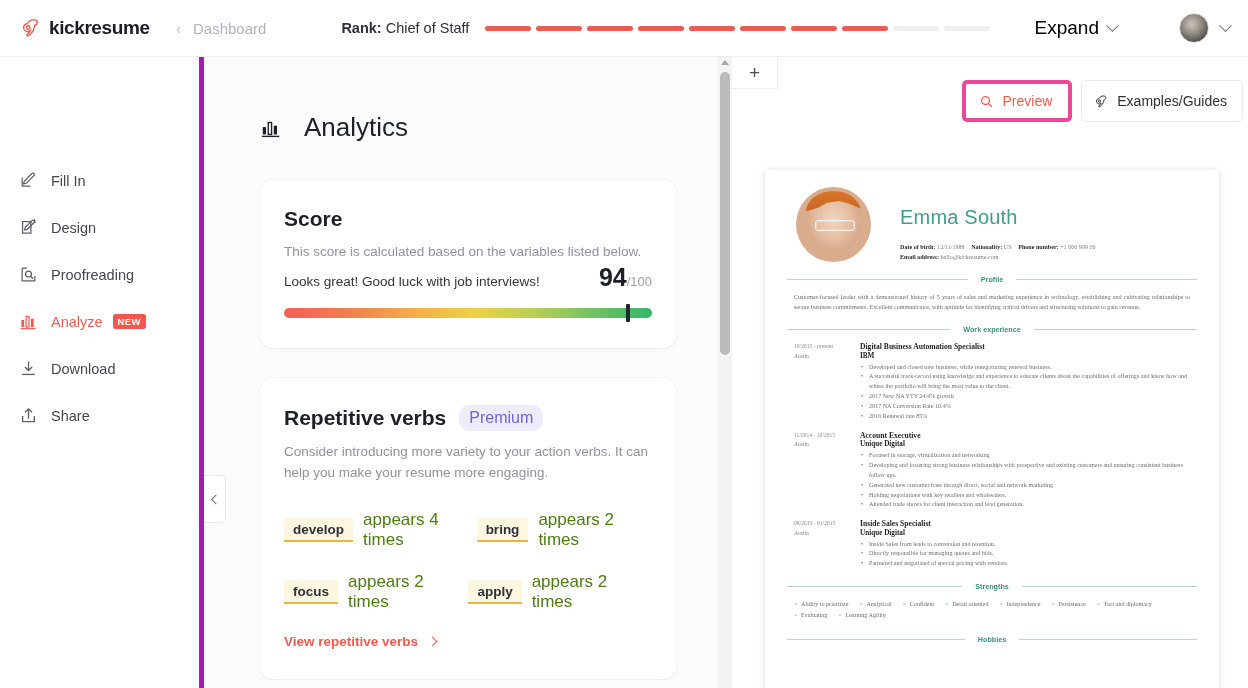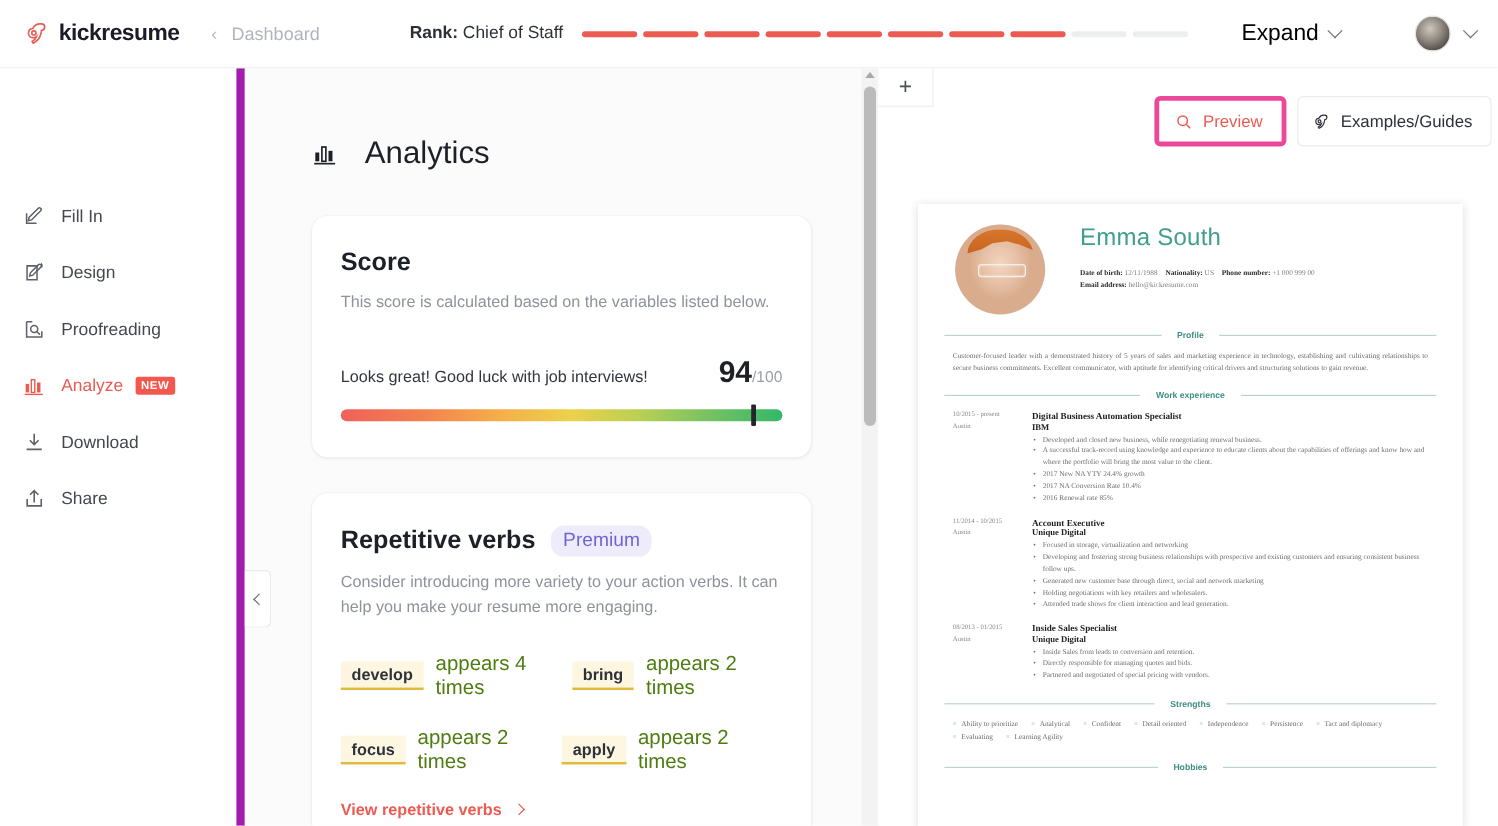--- a/index.html
+++ b/index.html
@@ -42,21 +42,21 @@
     background: radial-gradient(circle at 42% 36%, #cfc7bd 0%, #8e8880 42%, #5d5852 70%, #3d3a36 100%);
     border: 1px solid #e2e2e2;
   }
   .avatar-chev { margin-left: 12px; width: 9px; height: 9px; border-right: 1.6px solid #70747c; border-bottom: 1.6px solid #70747c; transform: rotate(45deg) translate(-2px,-2px); }
 
   
   .sidebar {
     position: absolute; top: 57px; left: 0;
     width: 204px; height: 631px;
     background: #ffffff;
-    border-right: 7px solid #a21caf;
+    border-right: 5px solid #a21caf;
     padding-top: 100px;
   }
   .nav-item { display:flex; align-items:center; height: 47px; padding-left: 19px; cursor: pointer; }
   .nav-icon { width: 19px; height: 19px; margin-right: 13px; flex: none; color: #5e6169; }
   .nav-label { font-size: 14.5px; color: #44474f; }
   .nav-item.active .nav-label { color: #ec5b52; }
   .nav-item.active .nav-icon { color: #ec5b52; }
   .badge-new {
     margin-left: 10px; background: #f2584e; color:#fff;
     font-size: 9.5px; font-weight: bold; letter-spacing: .4px;
@@ -77,21 +77,21 @@
 
   .card {
     background: #fff; border-radius: 13px;
     box-shadow: 0 1px 3px rgba(20,24,33,.055), 0 0 0 1px rgba(20,24,33,.025);
     padding: 27px 24px 30px 24px;
     margin-bottom: 30px;
   }
   .card-title { font-size: 21px; color: #1d2026; font-weight: 700; }
   .card-sub { font-size: 13.5px; color: #8e929b; line-height: 1.55; margin-top: 11px; }
 
-  .score-row { display:flex; align-items: baseline; justify-content: space-between; margin-top: 33px; }
+  .score-row { display:flex; align-items: baseline; justify-content: space-between; }
   .score-msg { font-size: 13.5px; color: #32353c; }
   .score-num { font-size: 25px; font-weight: 700; color: #1d2026; }
   .score-den { font-size: 13px; color: #9ba0a8; font-weight: 400; }
   .score-bar {
     position: relative; margin-top: 16px; height: 10px; border-radius: 6px;
     background: linear-gradient(90deg,#f0615a 0%,#f2804f 18%,#f5ae4a 36%,#ecd14a 52%,#b9cf55 68%,#74c163 84%,#33b76a 100%);
   }
   .score-marker { position:absolute; top:-4px; width: 4px; height: 18px; background:#24262b; border-radius: 1px; }
 
   .rv-title-row { display:flex; align-items:center; gap: 13px; }
@@ -149,21 +149,21 @@
 
   
   .resume {
     position:absolute; top: 113px; left: 33px;
     width: 454px; height: 520px; background:#fff;
     box-shadow: 0 1px 7px rgba(30,35,45,.16);
     padding: 17px 22px 0 22px;
     overflow: hidden;
     font-family: "Liberation Serif", serif;
   }
-  .r-head { display:flex; align-items:flex-start; }
+  .r-head { display:flex; align-items:flex-end; }
   .r-photo {
     width: 75px; height: 75px; border-radius: 50%; flex:none; margin-right: 29px; margin-left: 9px;
     background:
       radial-gradient(ellipse 26px 30px at 50% 44%, #f2d6c0 0%, #e6bfa4 60%, #d9ac8e 100%),
       linear-gradient(160deg,#6b6b6b 0%,#4c4c4c 55%,#2e2e2e 100%);
     position: relative; overflow:hidden;
   }
   .r-photo:before {
     content:""; position:absolute; top:4px; left:10px; width:55px; height:42px; border-radius: 50% 50% 44% 44%;
     background: linear-gradient(180deg,#d8762a 0%, #c4601f 60%, #a84f1b 100%);

